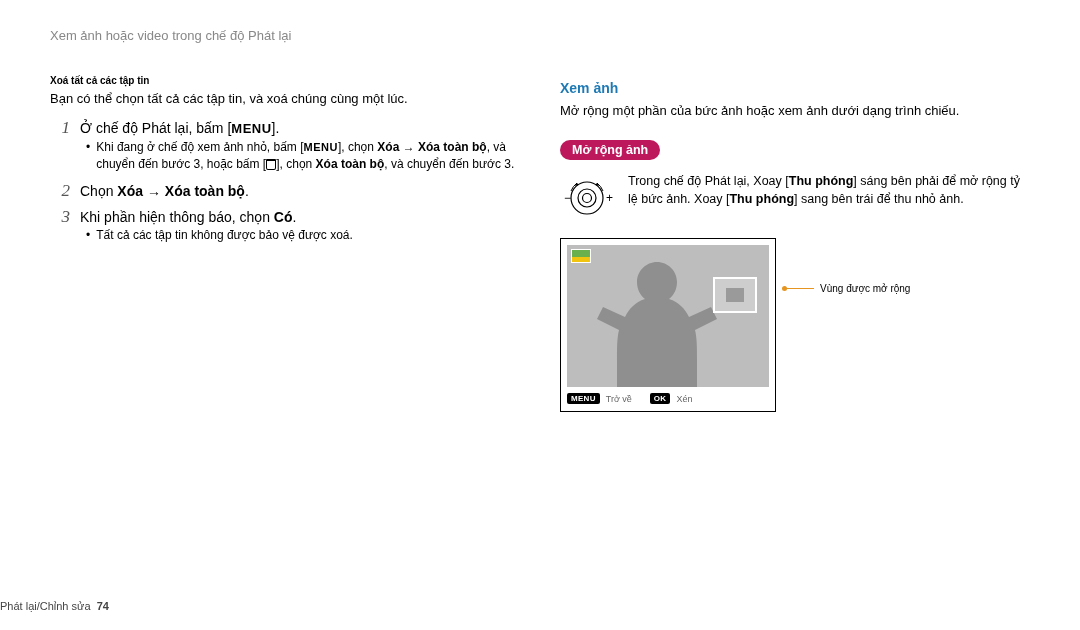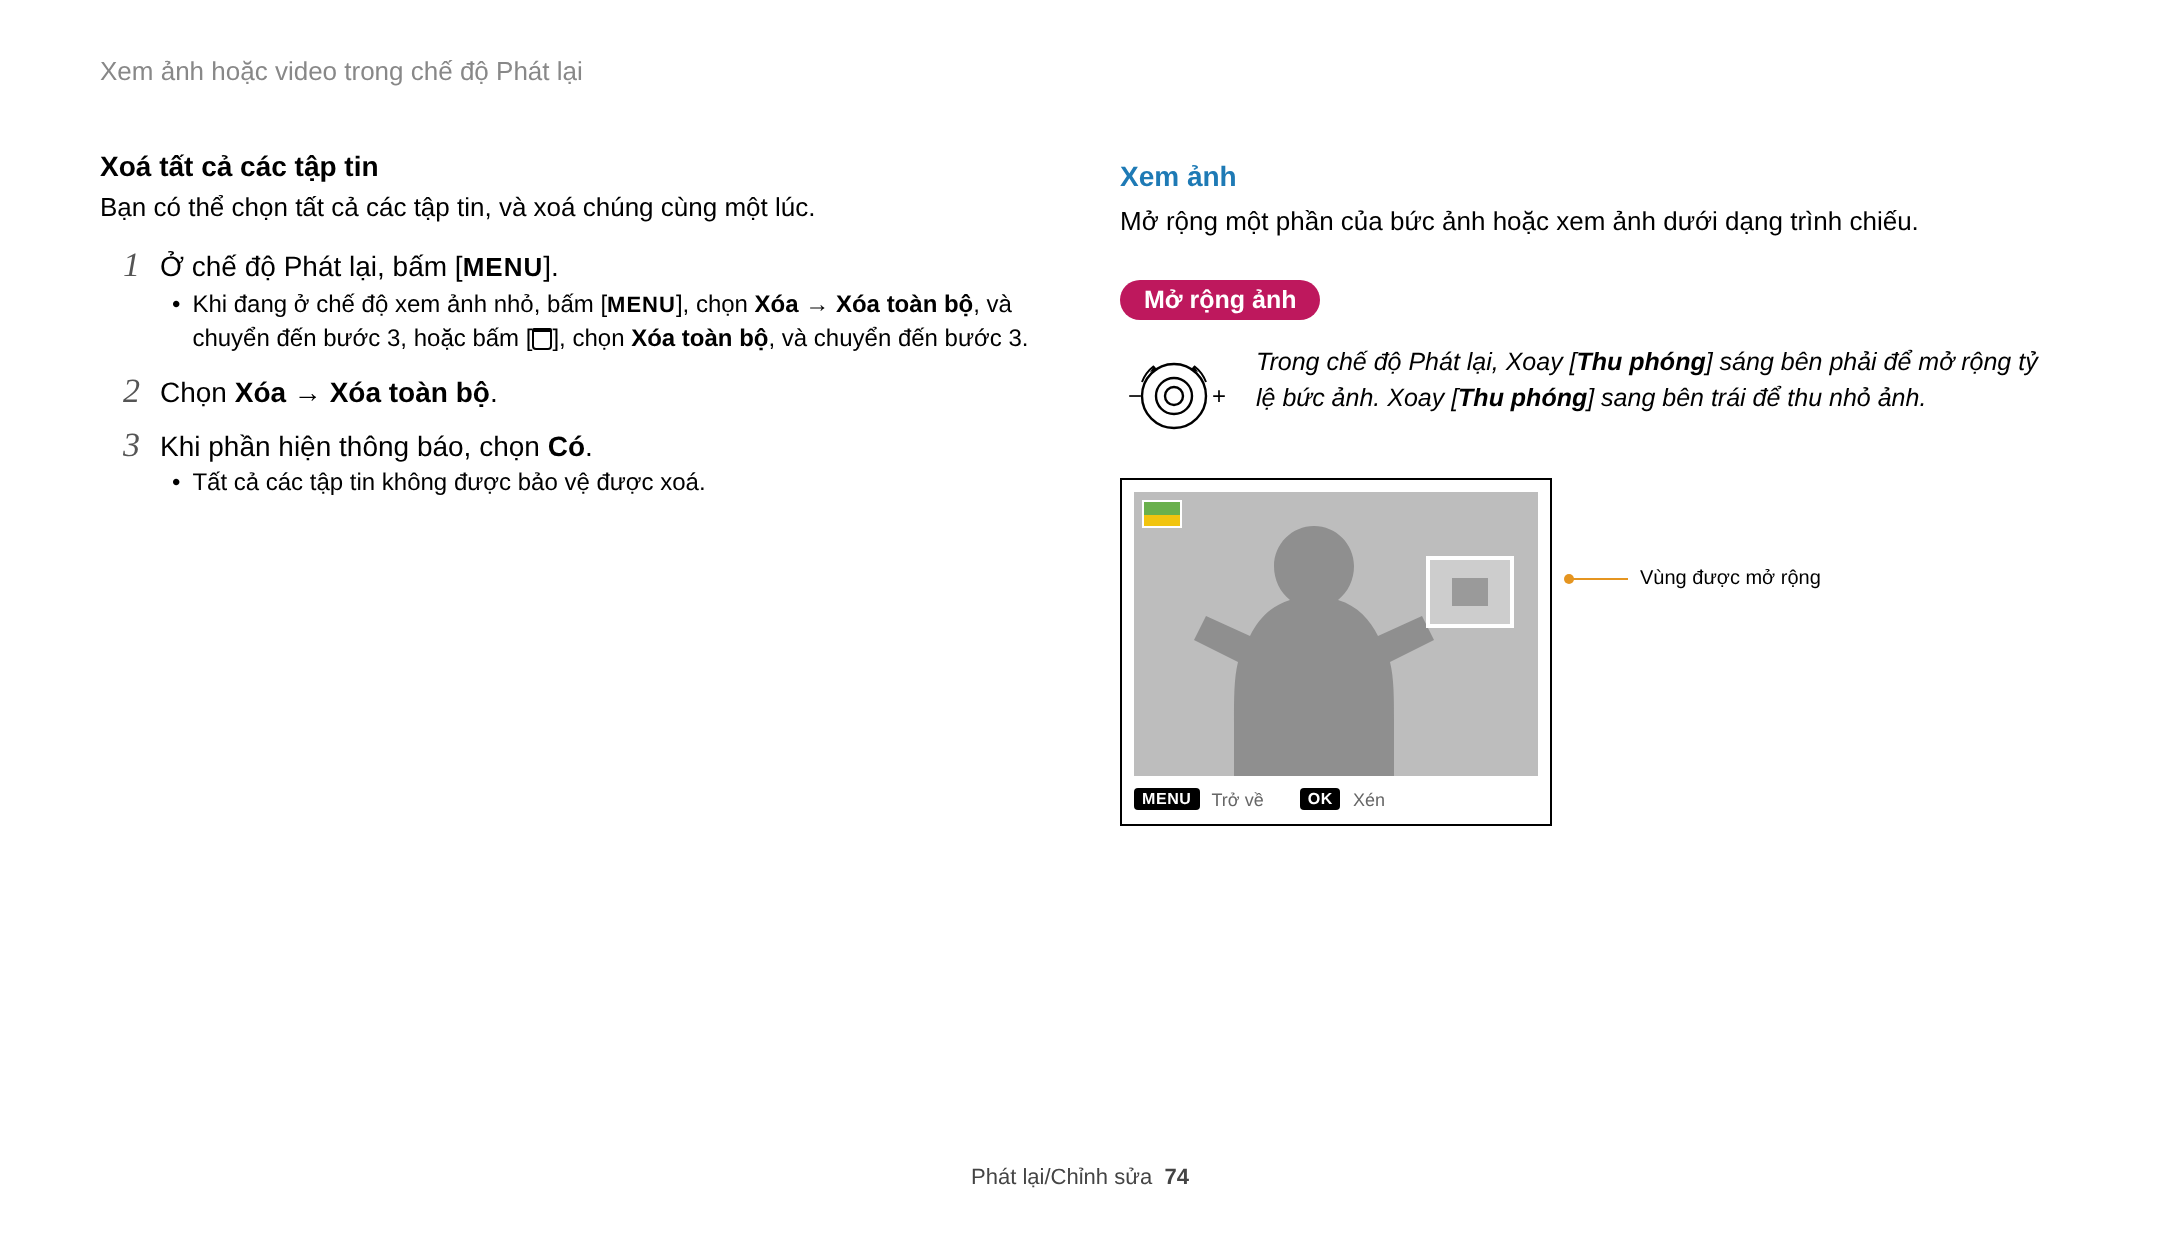--- a/index.html
+++ b/index.html
@@ -17,21 +17,21 @@
     gap: 40px;
   }
   .col { flex: 1; min-width: 0; }
   .breadcrumb {
     color: #888;
     font-size: 13px;
     margin-bottom: 32px;
   }
   .sub-head {
     font-weight: bold;
-    font-size: 14px;
+    font-size: 10px;
     margin-bottom: 4px;
   }
   .body-text {
     font-size: 13px;
     margin-bottom: 10px;
     line-height: 1.4;
   }
   .steps { margin-left: 4px; }
   .step {
     display: flex;
@@ -100,21 +100,21 @@
     gap: 14px;
     align-items: flex-start;
     margin-bottom: 12px;
   }
   .dial {
     width: 54px;
     flex-shrink: 0;
     margin-top: 2px;
   }
   .dial svg { width: 54px; height: 48px; }
-  .zoom-text { font-size: 12.5px; line-height: 1.45; font-style: italic; }
+  .zoom-text { font-size: 12.5px; line-height: 1.45; }
   .preview-wrap {
     display: flex;
     gap: 10px;
     align-items: flex-start;
   }
   .preview {
     width: 216px;
     height: 174px;
     border: 1px solid #000;
     position: relative;
@@ -186,23 +186,22 @@
     content: "";
     position: absolute;
     left: -4px; top: -3px;
     width: 5px; height: 5px;
     background: #e59520;
     border-radius: 50%;
   }
   .callout .txt { font-size: 10px; }
   .page-footer {
     position: absolute;
-    bottom: 35px;
+    bottom: 18px;
     width: 100%;
-    text-align: center;
     font-size: 11px;
     color: #444;
   }
   .page-footer .num { font-weight: bold; }
 </style>
 </head>
 <body>
 
 <div class="page">
 

